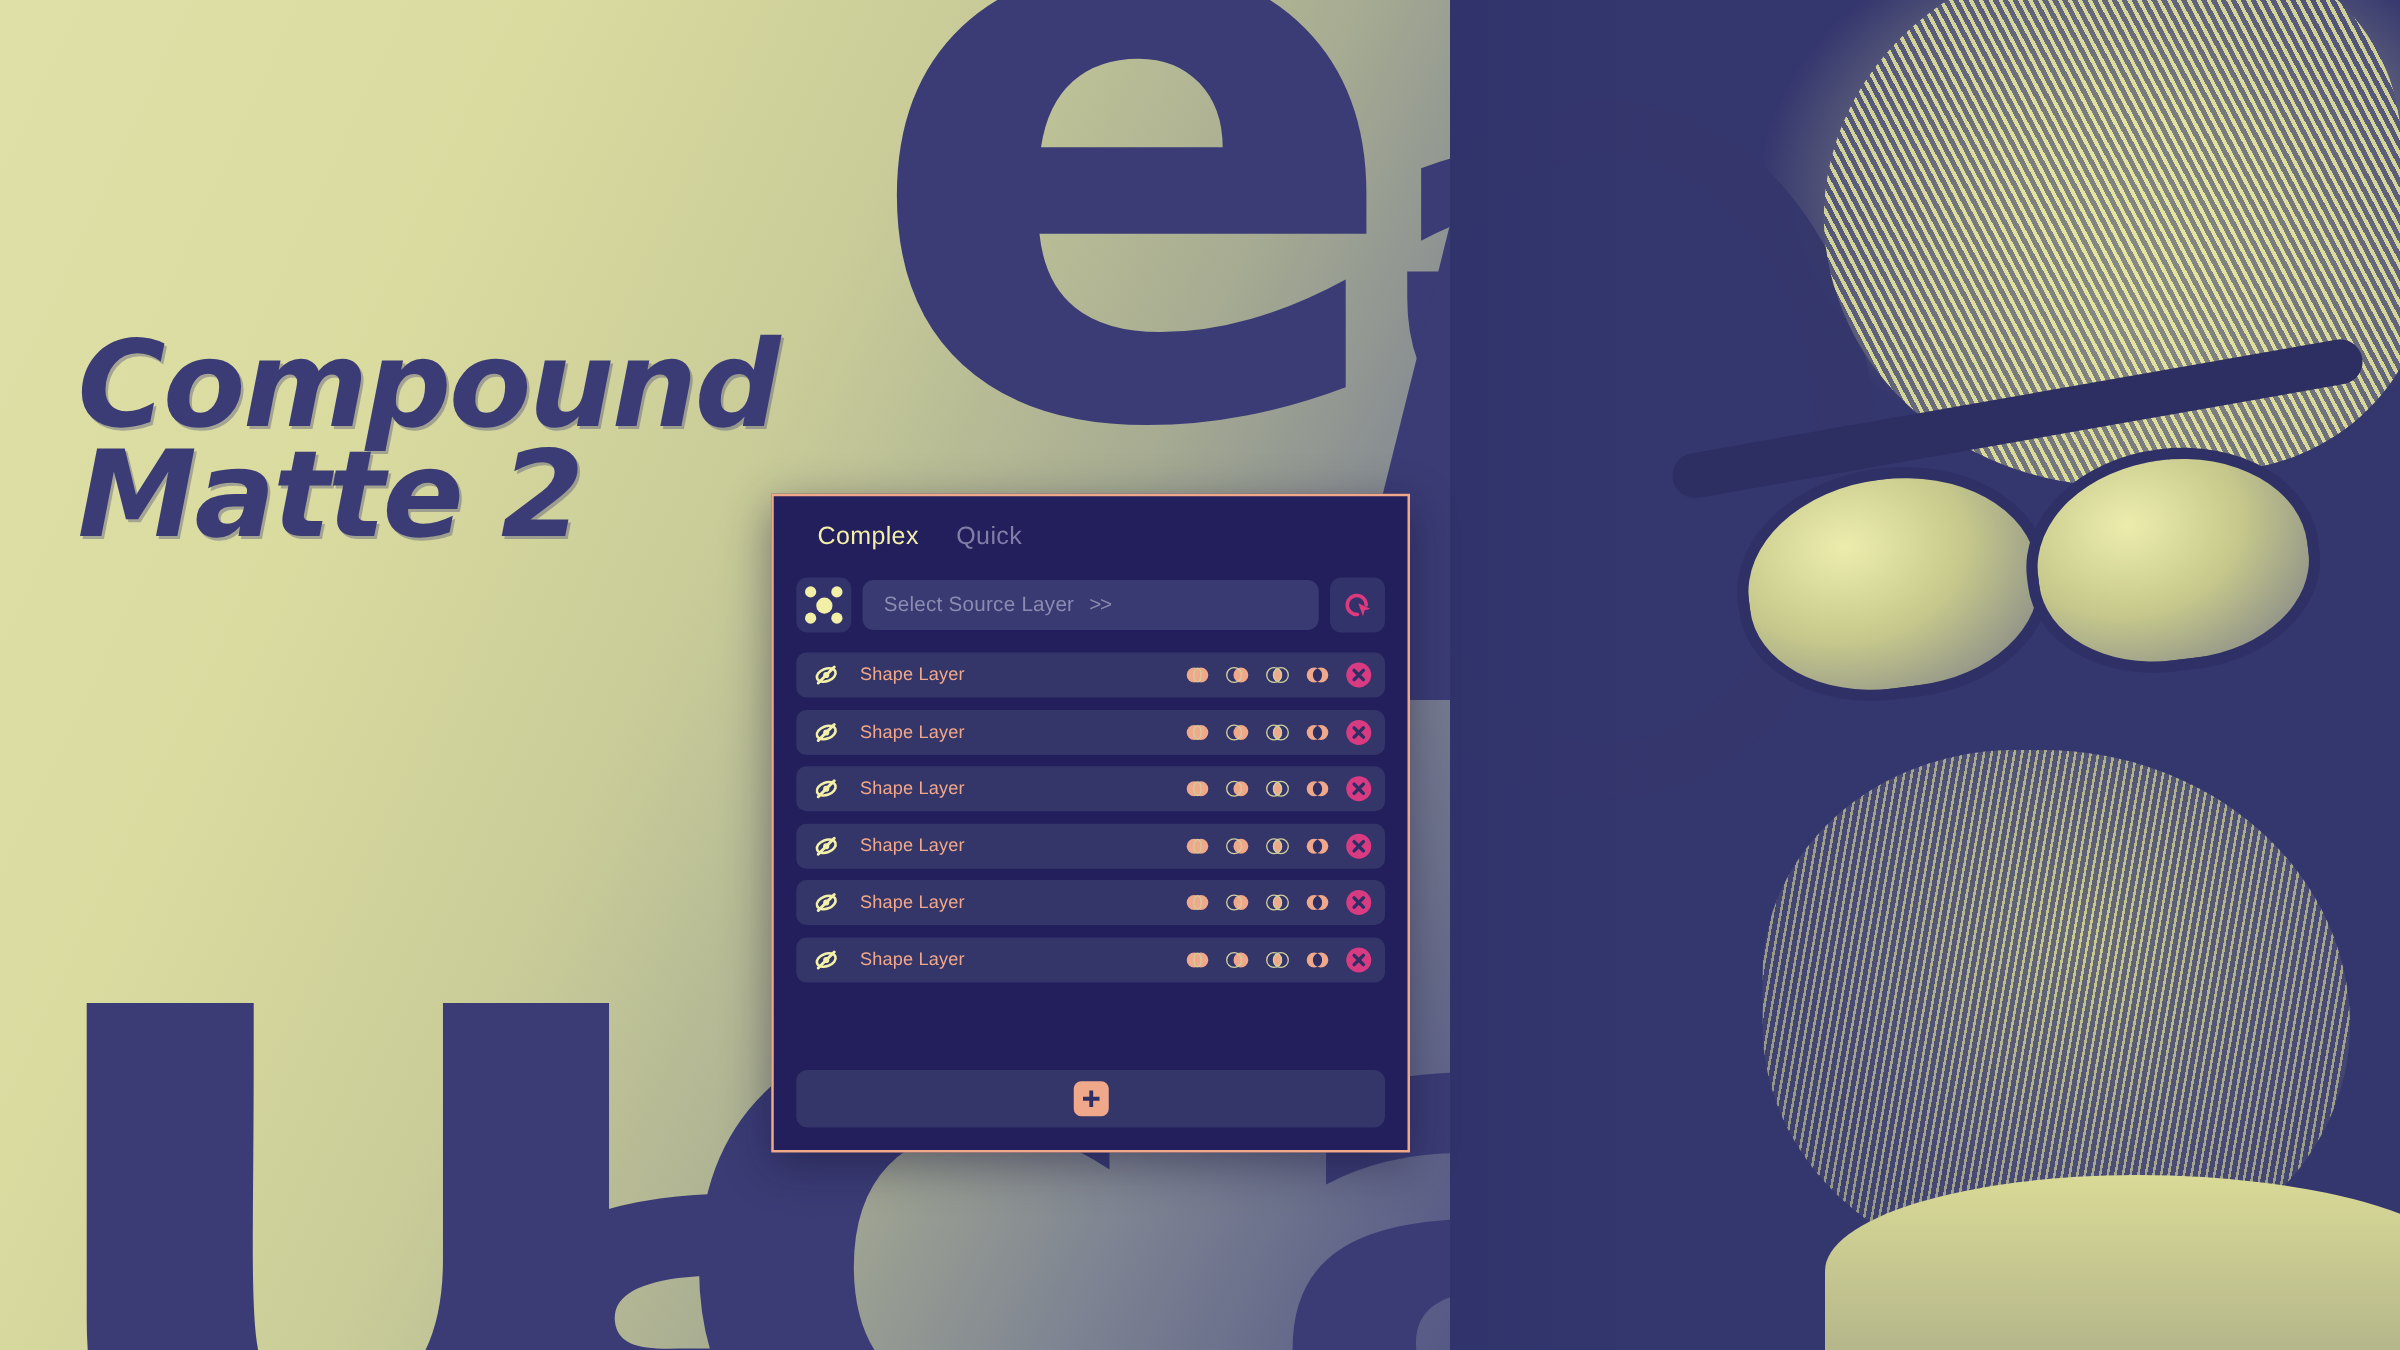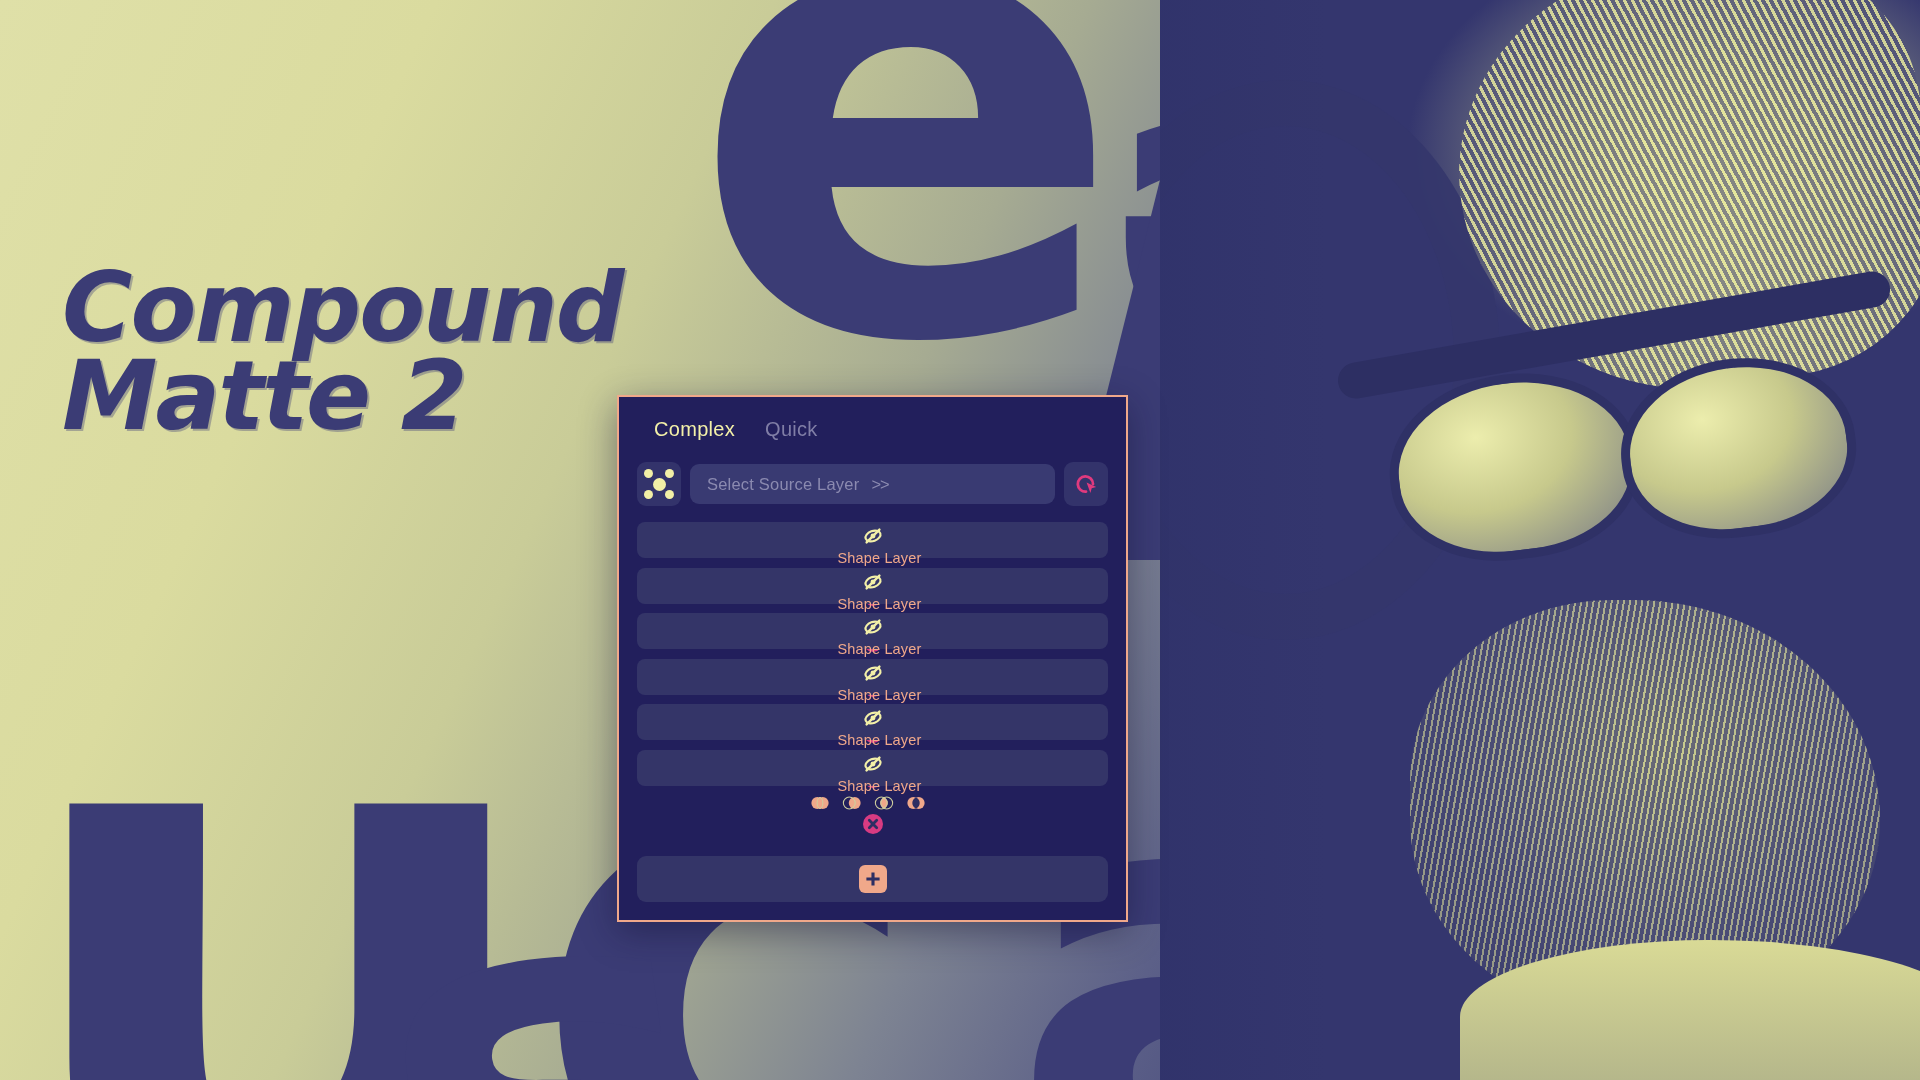--- a/index.html
+++ b/index.html
@@ -166,21 +166,21 @@
   .pick-box {
     width:44px; height:44px; flex:0 0 44px;
     background:#33336b; border-radius:9px;
     display:flex; align-items:center; justify-content:center; cursor:pointer;
   }
 
   
   .rows { display:flex; flex-direction:column; gap:9.5px; }
   .row {
     height:36px; background:#343568; border-radius:8px;
-    display:flex; align-items:center; padding:0 9px 0 10px;flex-direction:column;
+    display:flex; align-items:center; padding:0 9px 0 10px;
   }
   .eye-btn {
     width:28px; height:28px; flex:0 0 28px;
     display:flex; align-items:center; justify-content:center; cursor:pointer;
     background:none; border:none;
   }
   .row-label {
     color:#f0a88a; font-size:14.5px; letter-spacing:.15px;
     margin-left:13px; flex:1 1 auto; white-space:nowrap;
   }

